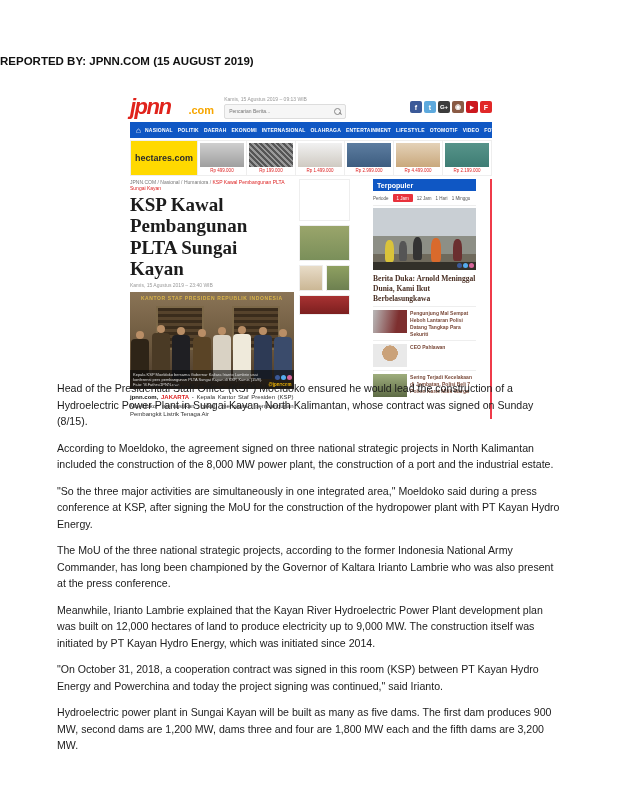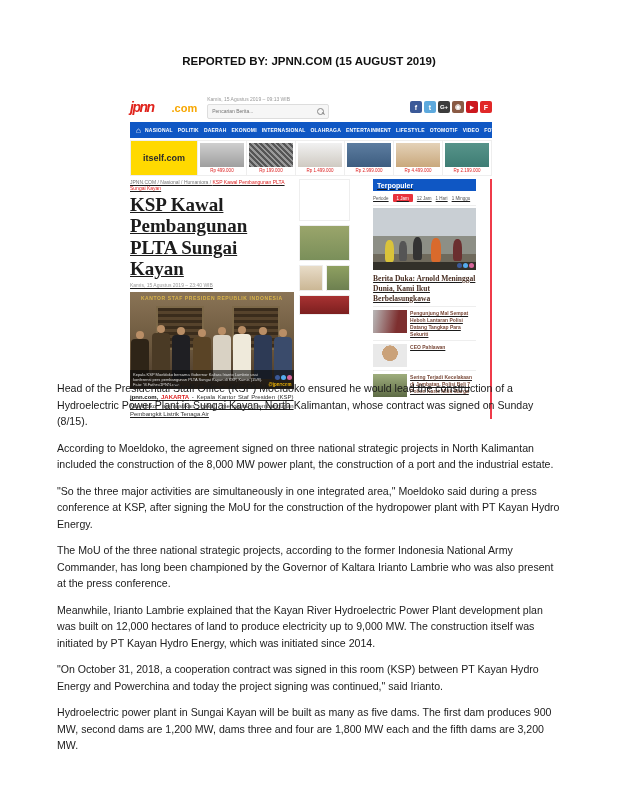--- a/index.html
+++ b/index.html
@@ -1,31 +1,31 @@
 <!DOCTYPE html>
 <html><head>
 <meta charset="utf-8">
 <style>
   html,body{margin:0;padding:0;background:#888;}
   .page{position:relative;width:618px;height:800px;background:#fff;margin:0 auto;
         font-family:"Liberation Sans",sans-serif;color:#1b1b1b;overflow:hidden;}
 
   
-  .doc-header{position:absolute;top:55px;left:0;width:100%;text-align:center;
+  .doc-header{position:absolute;top:55px;left:0;width:100%;text-align:left;
               font-weight:bold;font-size:11.5px;color:#111;}
   .doc-body{position:absolute;top:380px;left:57px;width:506px;}
   .doc-body p{margin:0 0 10px 0;font-size:10.6px;line-height:1.56;color:#1b1b1b;}
 
   
   .shot{position:absolute;left:130px;top:92px;width:362px;background:#fff;}
 
   
   .site-header{display:flex;align-items:center;height:30px;}
   .logo{white-space:nowrap;line-height:1;}
-  .logo-main{font-weight:bold;font-size:14px;color:#e0231c;letter-spacing:-1.5px;font-style:italic;}
+  .logo-main{font-weight:bold;font-size:22px;color:#e0231c;letter-spacing:-1.5px;font-style:italic;}
   .logo-suffix{font-weight:bold;font-size:11px;color:#f7a600;margin-left:18px;}
   .header-mid{margin-left:10px;}
   .header-date{font-size:5px;color:#999;margin-bottom:2px;}
   .search-box{position:relative;width:120px;height:13px;background:#f6f6f6;border:1px solid #ddd;border-radius:2px;}
   .search-box input{position:absolute;inset:0;width:100%;height:100%;border:0;background:transparent;
                     font-size:5px;color:#777;padding:0 14px 0 4px;outline:none;box-sizing:border-box;
                     font-family:"Liberation Sans",sans-serif;}
   .mag{position:absolute;right:4px;top:3px;width:5px;height:5px;border:1px solid #888;border-radius:50%;}
   .mag::after{content:"";position:absolute;left:4px;top:4px;width:3px;height:1px;background:#888;transform:rotate(45deg);}
   .social{margin-left:auto;display:flex;gap:2px;}
@@ -51,21 +51,21 @@
   .ad-img{flex:1;margin:2px 2px 0;}
   .ad-img.c0{background:linear-gradient(#cfcfcf,#9f9f9f);}
   .ad-img.c1{background:repeating-linear-gradient(45deg,#555 0 2px,#999 2px 4px);}
   .ad-img.c2{background:linear-gradient(#f1f1f1,#cfcac2);}
   .ad-img.c3{background:linear-gradient(#5d7da0,#3d5d80);}
   .ad-img.c4{background:linear-gradient(#e4d2b8,#c9a87c);}
   .ad-img.c5{background:linear-gradient(#57948a,#3e7d74);}
   .ad-price{font-size:4.5px;color:#d22;text-align:center;padding:1px 0 2px;}
 
   
-  .content{display:flex;margin-top:3px;position:relative;text-decoration:underline;}
+  .content{display:flex;margin-top:3px;position:relative;}
   .redline{position:absolute;right:0;top:0;bottom:0;width:2px;background:#ef3b4a;}
 
   
   .article{width:178px;}
   .breadcrumb{font-size:5px;color:#777;margin-bottom:3px;}
   .crumb-current{color:#d22;}
   .article-title{font-family:"Liberation Serif",serif;font-size:19px;line-height:1.12;
                  color:#1c1c1c;font-weight:bold;margin:2px 0 3px;}
   .article-date{font-size:5px;color:#999;margin-bottom:4px;}
   .photo{position:relative;height:97px;background:linear-gradient(#8a7456 0%,#6b573d 55%,#47382a 100%);overflow:hidden;}
@@ -167,21 +167,21 @@
       <span class="nav-item">VIDEO</span>
       <span class="nav-item">FOTO</span>
       <span class="nav-right">
         <span class="nav-item">INDEKS</span>
         <span class="nav-item">MENU</span>
         <span class="nav-burger">≡</span>
       </span>
     </div>
 
     <div class="adbar">
-      <div class="fabelio">itself.com</div>
+      <div class="fabelio">hectares.com</div>
       <div class="ad-products">
         <div class="ad-cell">
             <div class="ad-img c0"></div>
             <div class="ad-price">Rp 499.000</div>
           </div>
         <div class="ad-cell">
             <div class="ad-img c1"></div>
             <div class="ad-price">Rp 199.000</div>
           </div>
         <div class="ad-cell">

